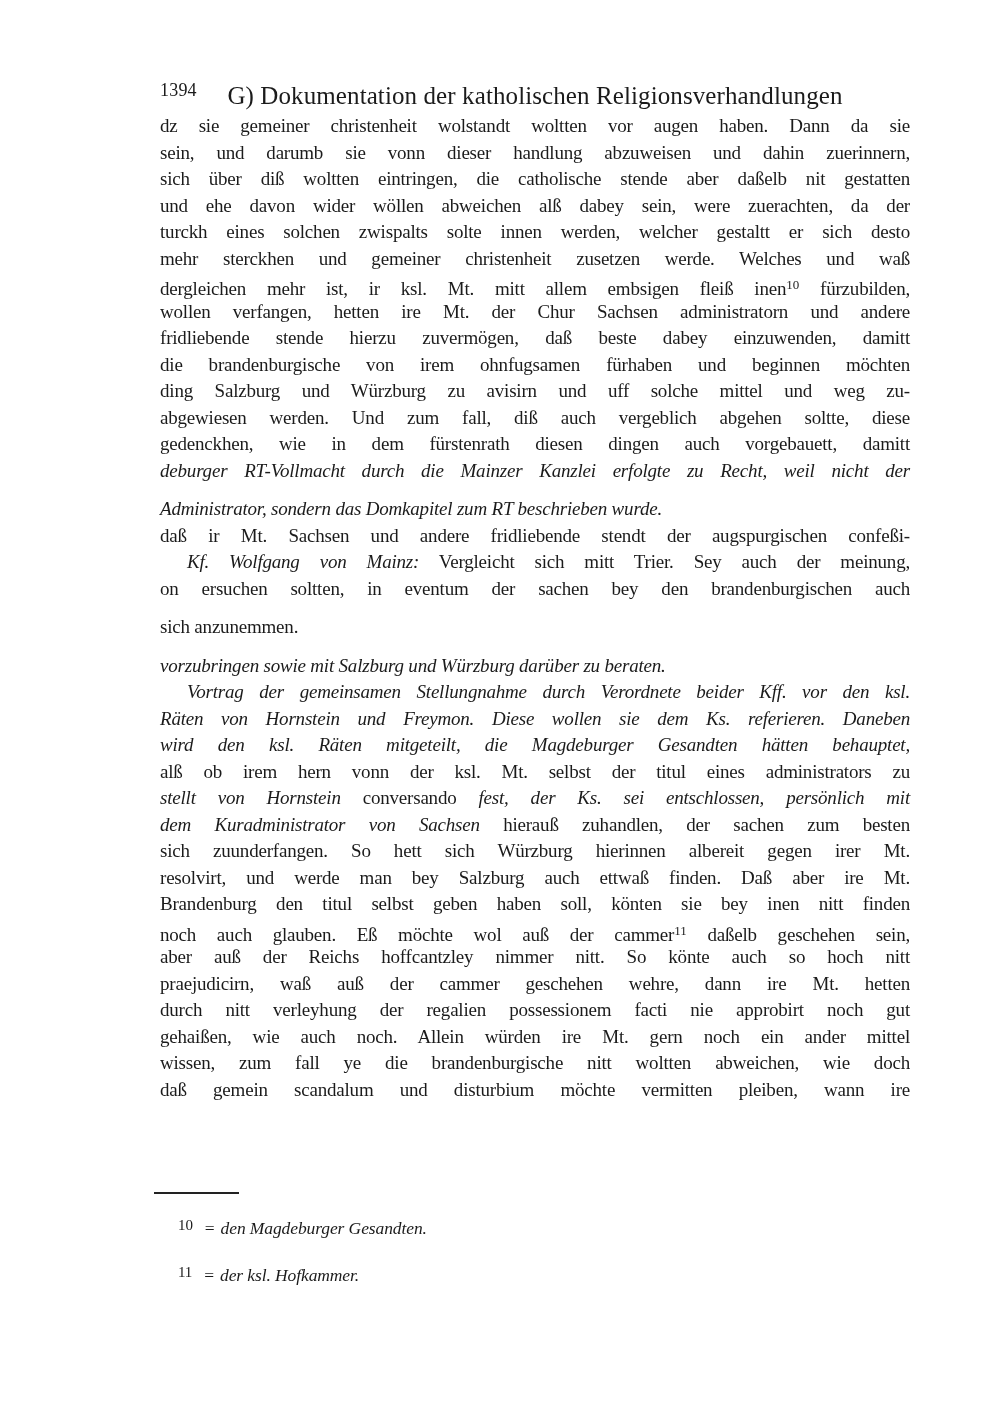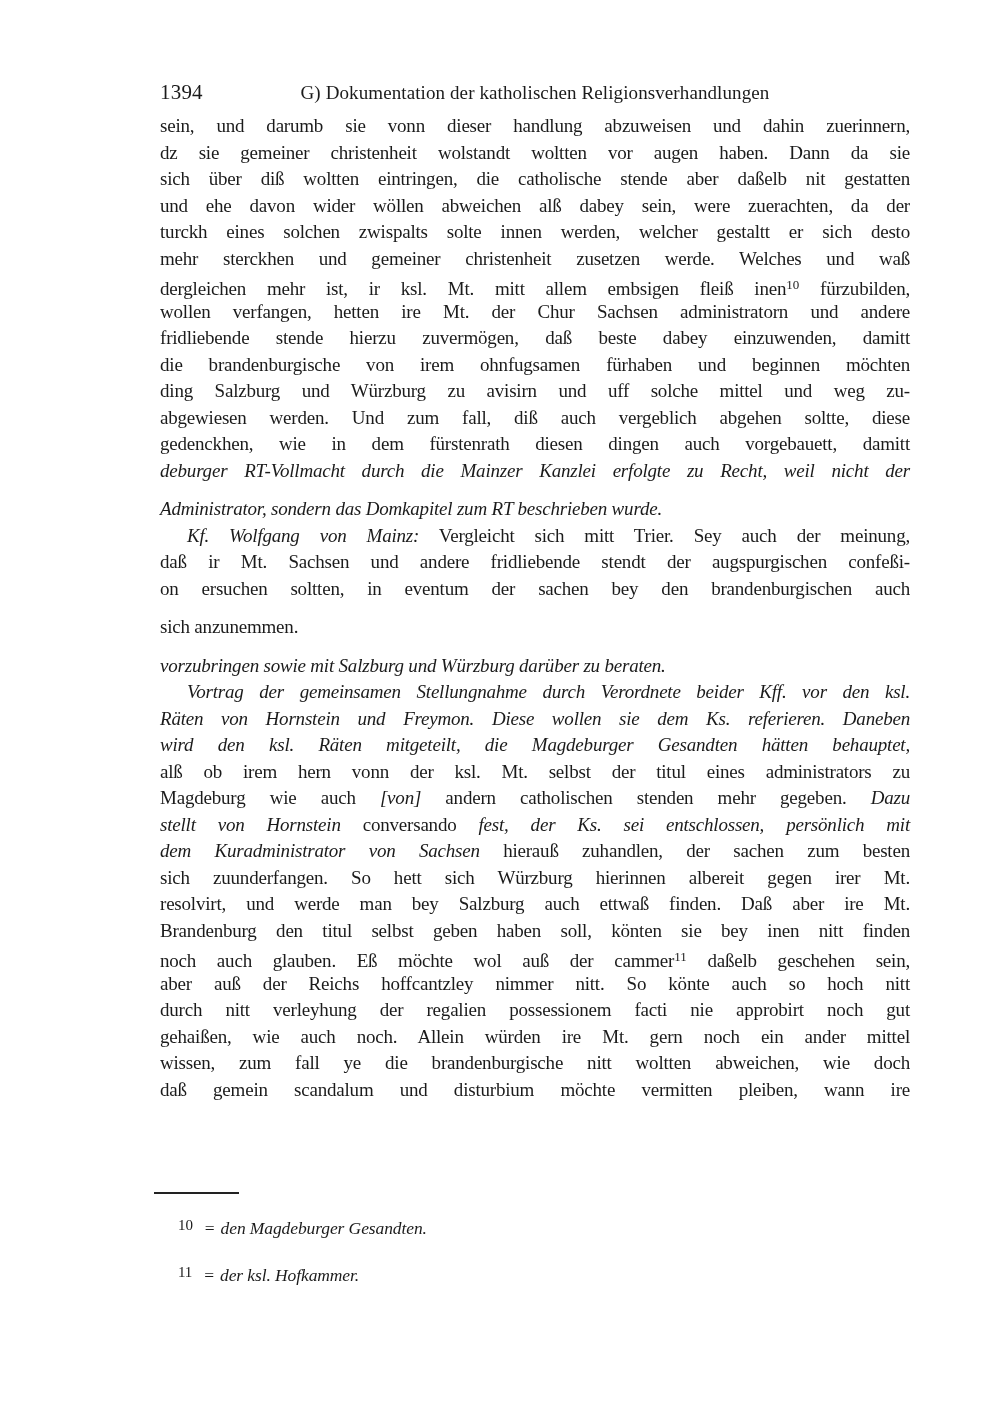--- a/index.html
+++ b/index.html
@@ -20,30 +20,30 @@
     position: absolute;
     top: 80px;
     left: 160px;
     width: 750px;
     height: 26px;
   }
   .pagenum {
     position: absolute;
     left: 0;
     top: 0;
-    font-size: 21px;
+    font-size: 18px;
     letter-spacing: 0.2px;
   }
   .running-title {
     position: absolute;
     left: 0;
     top: 2px;
     width: 100%;
     text-align: center;
-    font-size: 19px;
+    font-size: 25px;
     letter-spacing: 0.1px;
   }
   .body-text {
     position: absolute;
     top: 113px;
     left: 160px;
     width: 750px;
     font-size: 19px;
     line-height: 26.5px;
     letter-spacing: -0.2px;
@@ -109,52 +109,52 @@
 <body>
 
 <div class="page">
 
   <header class="running-header">
     <span class="pagenum">1394</span>
     <span class="running-title">G) Dokumentation der katholischen Religionsverhandlungen</span>
   </header>
 
   <main class="body-text" id="bodyText">
+      <div class="line"><span class="">dz sie gemeiner christenheit wolstandt woltten vor augen haben. Dann da sie</span></div>
       <div class="line"><span class="">sein, und darumb sie vonn dieser handlung abzuweisen und dahin zuerinnern,</span></div>
-      <div class="line"><span class="">dz sie gemeiner christenheit wolstandt woltten vor augen haben. Dann da sie</span></div>
       <div class="line"><span class="">sich über diß woltten eintringen, die catholische stende aber daßelb nit gestatten</span></div>
       <div class="line"><span class="">und ehe davon wider wöllen abweichen alß dabey sein, were zuerachten, da der</span></div>
       <div class="line"><span class="">turckh eines solchen zwispalts solte innen werden, welcher gestaltt er sich desto</span></div>
       <div class="line"><span class="">mehr sterckhen und gemeiner christenheit zusetzen werde. Welches und waß</span></div>
       <div class="line"><span class="">dergleichen mehr ist, ir ksl. Mt. mitt allem embsigen fleiß inen</span><span class=" sup">10</span><span class=""> fürzubilden,</span></div>
       <div class="line"><span class="">wollen verfangen, hetten ire Mt. der Chur Sachsen administratorn und andere</span></div>
       <div class="line"><span class="">fridliebende stende hierzu zuvermögen, daß beste dabey einzuwenden, damitt</span></div>
       <div class="line"><span class="">die brandenburgische von irem ohnfugsamen fürhaben und beginnen möchten</span></div>
       <div class="line"><span class="">ding Salzburg und Würzburg zu avisirn und uff solche mittel und weg zu-</span></div>
       <div class="line"><span class="">abgewiesen werden. Und zum fall, diß auch vergeblich abgehen soltte, diese</span></div>
       <div class="line"><span class="">gedenckhen, wie in dem fürstenrath diesen dingen auch vorgebauett, damitt</span></div>
       <div class="line"><span class="italic">deburger RT-Vollmacht durch die Mainzer Kanzlei erfolgte zu Recht, weil nicht der</span></div>
       <div class="line no-justify"><span class="italic">Administrator, sondern das Domkapitel zum RT beschrieben wurde.</span></div>
+      <div class="line"><span class="">daß ir Mt. Sachsen und andere fridliebende stendt der augspurgischen confeßi-</span></div>
       <div class="line indent"><span class="italic">Kf. Wolfgang von Mainz:</span><span class=""> Vergleicht sich mitt Trier. Sey auch der meinung,</span></div>
-      <div class="line"><span class="">daß ir Mt. Sachsen und andere fridliebende stendt der augspurgischen confeßi-</span></div>
       <div class="line"><span class="">on ersuchen soltten, in eventum der sachen bey den brandenburgischen auch</span></div>
       <div class="line no-justify"><span class="">sich anzunemmen.</span></div>
       <div class="line no-justify"><span class="italic">vorzubringen sowie mit Salzburg und Würzburg darüber zu beraten.</span></div>
       <div class="line indent"><span class="italic">Vortrag der gemeinsamen Stellungnahme durch Verordnete beider Kff. vor den ksl.</span></div>
       <div class="line"><span class="italic">Räten von Hornstein und Freymon. Diese wollen sie dem Ks. referieren. Daneben</span></div>
       <div class="line"><span class="italic">wird den ksl. Räten mitgeteilt, die Magdeburger Gesandten hätten behauptet,</span></div>
       <div class="line"><span class="">alß ob irem hern vonn der ksl. Mt. selbst der titul eines administrators zu</span></div>
-      <div class="line"><span class="">Magdeburg wie auch </span><span class="italic">[von]</span><span class=""> andern catholischen stenden mehr gegeben. </span><span class="italic">Dazu</span></div>
       <div class="line"><span class="italic">stellt von Hornstein </span><span class="">conversando </span><span class="italic">fest, der Ks. sei entschlossen, persönlich mit</span></div>
       <div class="line"><span class="italic">dem Kuradministrator von Sachsen </span><span class="">hierauß zuhandlen, der sachen zum besten</span></div>
       <div class="line"><span class="">sich zuunderfangen. So hett sich Würzburg hierinnen albereit gegen irer Mt.</span></div>
       <div class="line"><span class="">resolvirt, und werde man bey Salzburg auch ettwaß finden. Daß aber ire Mt.</span></div>
       <div class="line"><span class="">Brandenburg den titul selbst geben haben soll, könten sie bey inen nitt finden</span></div>
       <div class="line"><span class="">noch auch glauben. Eß möchte wol auß der cammer</span><span class=" sup">11</span><span class=""> daßelb geschehen sein,</span></div>
       <div class="line"><span class="">aber auß der Reichs hoffcantzley nimmer nitt. So könte auch so hoch nitt</span></div>
+      <div class="line"><span class="">praejudicirn, waß auß der cammer geschehen wehre, dann ire Mt. hetten</span></div>
       <div class="line"><span class="">durch nitt verleyhung der regalien possessionem facti nie approbirt noch gut</span></div>
       <div class="line"><span class="">gehaißen, wie auch noch. Allein würden ire Mt. gern noch ein ander mittel</span></div>
       <div class="line"><span class="">wissen, zum fall ye die brandenburgische nitt woltten abweichen, wie doch</span></div>
       <div class="line"><span class="">daß gemein scandalum und disturbium möchte vermitten pleiben, wann ire</span></div>
     </main>
 
   <footer class="footnotes">
     <div class="fn-rule"></div>
     <div id="fnList">
         <div class="fn-item"><span class="fn-num">10</span><span class="fn-prefix">=</span><span class="fn-text">den Magdeburger Gesandten.</span></div>

